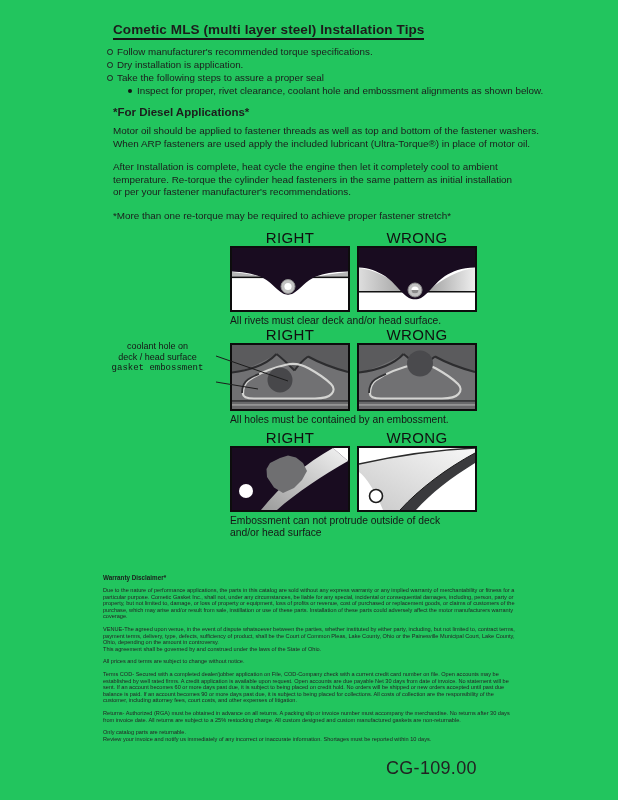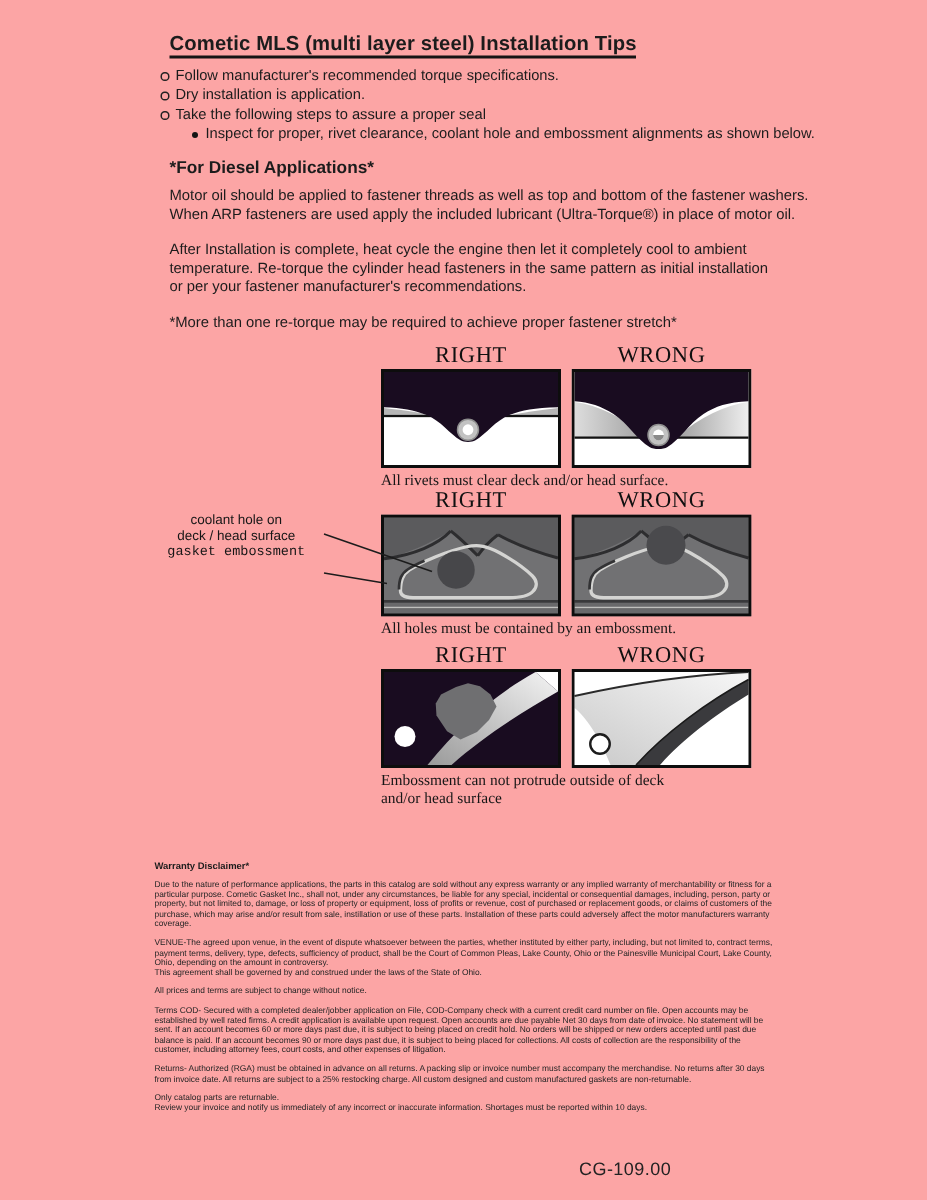--- a/index.html
+++ b/index.html
@@ -1,17 +1,17 @@
 <!DOCTYPE html>
 <html><head>
 <meta charset="utf-8">
 <style>
   html,body{margin:0;padding:0;background:#888;}
   .page{
-    position:relative;width:618px;height:800px;background:#fca5a5;
+    position:relative;width:618px;height:800px;background:#22c55e;
     font-family:"Liberation Sans", sans-serif;color:#1c1c1c;overflow:hidden;
     margin:0 auto;
   }
   
   .tips{position:absolute;left:107px;top:20px;width:455px;}
   .title{
     display:inline-block;margin:0 0 5px 6px;font-size:13.5px;font-weight:bold;
     border-bottom:2px solid #141414;padding-bottom:1px;letter-spacing:.1px;
   }
   .tips ul{list-style:none;margin:0;padding:0;}
@@ -23,36 +23,36 @@
   }
   .b2{
     position:absolute;left:21px;top:4.5px;width:4px;height:4px;background:#141414;
     border-radius:50%;display:inline-block;
   }
   
   .diesel{position:absolute;left:113px;top:106px;width:440px;}
   .diesel h2{margin:0 0 7px 0;font-size:11.5px;font-weight:bold;}
   .diesel p{margin:0 0 11px 0;font-size:9.9px;line-height:12.6px;white-space:pre-line;}
   
-  .dg{position:absolute;left:254px;width:262px;margin:0;font-family:Liberation Serif, serif;}
+  .dg{position:absolute;left:230px;width:262px;margin:0;}
   .dg-heads{display:flex;gap:7px;}
   .dg-head{width:120px;text-align:center;font-size:15px;line-height:15px;letter-spacing:.4px;color:#101010;}
   .dg-row{display:flex;gap:7px;margin-top:1px;}
   .dg-cap{font-size:10.3px;line-height:11.8px;margin-top:3px;white-space:pre-line;color:#161616;}
   
   .callouts{position:absolute;left:100px;top:341px;width:115px;text-align:center;font-size:9px;line-height:11px;color:#161616;}
   .callouts .co1{white-space:pre-line;}
   .callouts .co2{font-family:Liberation Mono, monospace;}
   .pointer-svg{position:absolute;left:214px;top:348px;}
   
   .disclaimer{position:absolute;left:103px;top:574px;width:414px;}
   .disclaimer h3{margin:0 0 6px 0;font-size:6.3px;font-weight:bold;}
   .disclaimer p{margin:0 0 6px 0;font-size:5.6px;line-height:6.6px;white-space:pre-line;color:#252525;}
   
-  .pagenum{position:absolute;left:386px;top:758px;font-size:12px;letter-spacing:.3px;color:#222;margin-top:14px;}
+  .pagenum{position:absolute;left:386px;top:758px;font-size:18px;letter-spacing:.3px;color:#222;}
 </style>
 </head>
 <body>
 
 <div class="page">
 
   <section class="tips">
     <h1 class="title">Cometic MLS (multi layer steel) Installation Tips</h1>
     <ul>
       <li class="lvl1"><span class="b1"></span><span>Follow manufacturer's recommended torque specifications.</span></li>

